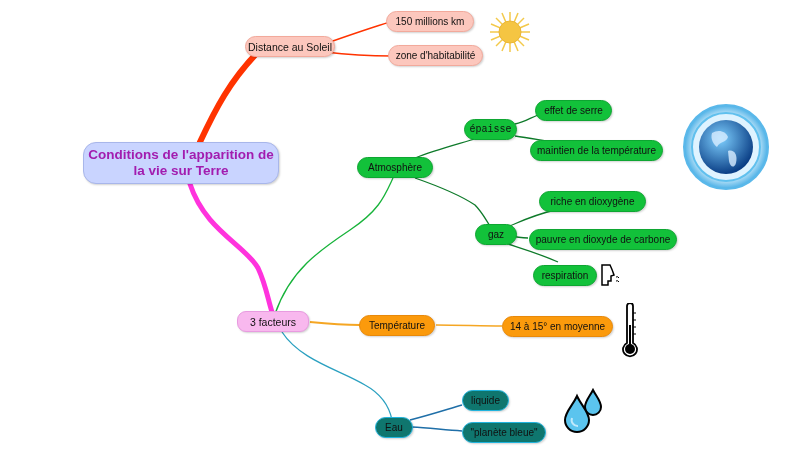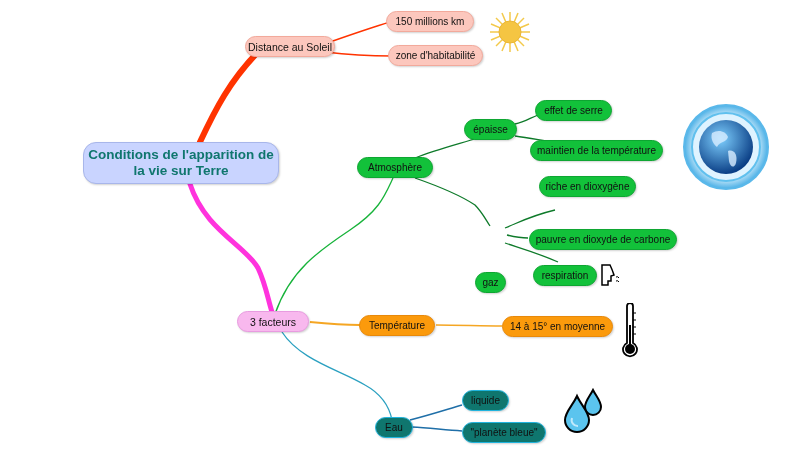--- a/index.html
+++ b/index.html
@@ -6,21 +6,21 @@
   body { width:800px; height:450px; position:relative; overflow:hidden;
          font-family:"Liberation Sans", "DejaVu Sans", sans-serif; }
   #links { position:absolute; left:0; top:0; width:800px; height:450px; }
   .node { position:absolute; box-sizing:border-box; display:flex; align-items:center;
           justify-content:center; text-align:center; border-radius:12px; color:#111;
           font-size:10px; line-height:12px; white-space:nowrap;
           box-shadow:1px 1px 2px rgba(0,0,0,0.18); }
   .bold { font-weight:normal; }
   .root { left:83px; top:142px; width:196px; height:42px; border-radius:13px;
           background:#c9d4ff; border:1px solid #a8b6ea; font-size:13.5px; line-height:16px;
-          font-weight:bold; color:#0f766e; white-space:normal; }
+          font-weight:bold; color:#a21caf; white-space:normal; }
   .salmon { background:#fcc7bd; border:1px solid #f2a99b; }
   .green { background:#12c13a; border:1px solid #0ea632; }
   .pink { background:#f8b8ee; border:1px solid #e89be0; }
   .orange { background:#fb9a0c; border:1px solid #e8890a; }
   .cyan { background:#0f766e; border:1px solid #20b4de; }
   .icon { position:absolute; }
 </style>
 </head>
 <body>
 
@@ -60,40 +60,40 @@
 <div class="node salmon bold" style="left:245px;top:36px;width:90px;height:21px;font-size:10.5px;">
   <span>Distance au Soleil</span>
 </div>
 <div class="node salmon" style="left:386px;top:11px;width:88px;height:21px;">
   <span>150 millions km</span>
 </div>
 <div class="node salmon" style="left:388px;top:45px;width:95px;height:21px;">
   <span>zone d'habitabilité</span>
 </div>
 
-<div class="node pink bold" style="left:237px;top:311px;width:72px;height:21px;font-size:10.5px;">
+<div class="node pink bold" style="left:237px;top:311px;width:72px;height:21px;font-size:10.5px;border-radius:9px;">
   <span>3 facteurs</span>
 </div>
 
 <div class="node green bold" style="left:357px;top:157px;width:76px;height:21px;">
   <span>Atmosphère</span>
 </div>
-<div class="node green" style="left:464px;top:119px;width:53px;height:21px;">
+<div class="node green" style="left:464px;top:119px;width:53px;height:21px;font-family:Liberation Mono, monospace;">
   <span>épaisse</span>
 </div>
 <div class="node green" style="left:535px;top:100px;width:77px;height:21px;">
   <span>effet de serre</span>
 </div>
 <div class="node green" style="left:530px;top:140px;width:133px;height:21px;">
   <span>maintien de la température</span>
 </div>
-<div class="node green" style="left:475px;top:224px;width:31px;height:21px;margin-top:48px;">
+<div class="node green" style="left:475px;top:224px;width:42px;height:21px;">
   <span>gaz</span>
 </div>
-<div class="node green" style="left:539px;top:176px;width:97px;height:21px;">
+<div class="node green" style="left:539px;top:191px;width:107px;height:21px;">
   <span>riche en dioxygène</span>
 </div>
 <div class="node green" style="left:529px;top:229px;width:148px;height:21px;">
   <span>pauvre en dioxyde de carbone</span>
 </div>
 <div class="node green" style="left:533px;top:265px;width:64px;height:21px;">
   <span>respiration</span>
 </div>
 
 <div class="node orange bold" style="left:359px;top:315px;width:76px;height:21px;">

